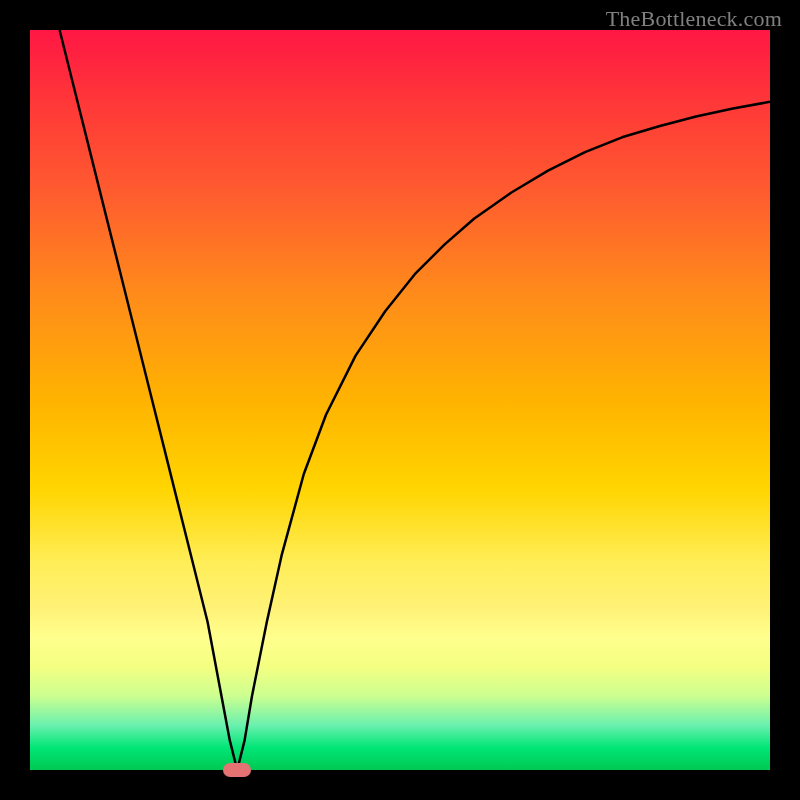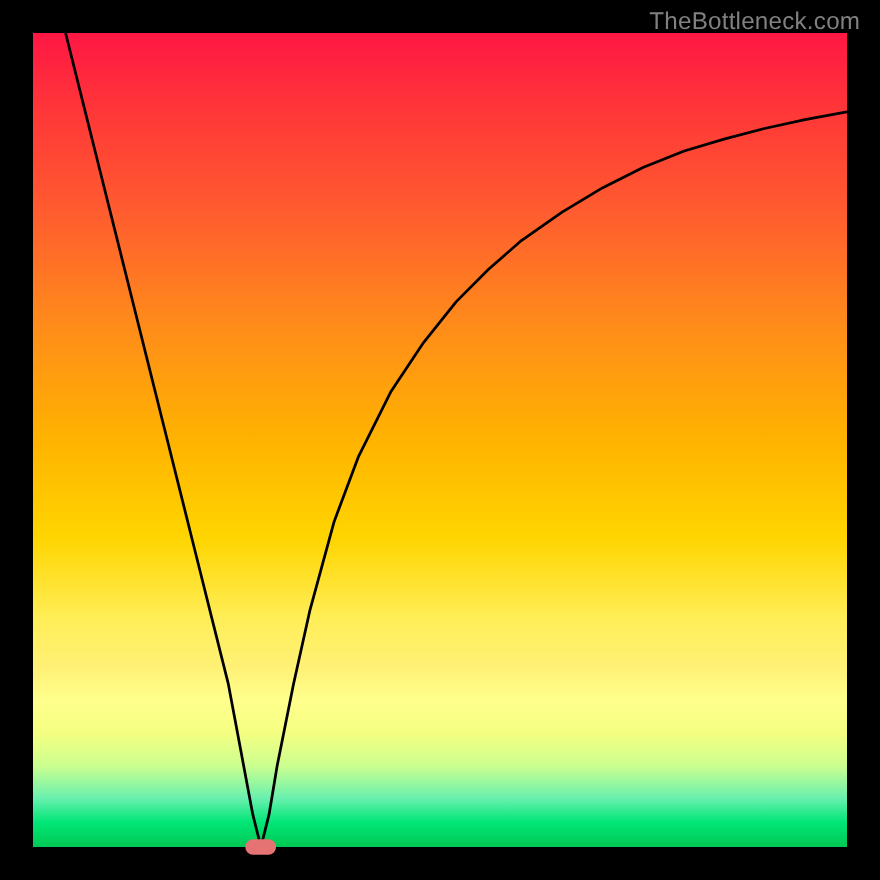--- a/index.html
+++ b/index.html
@@ -12,20 +12,21 @@
     overflow: hidden;
   }
   .watermark {
     position: absolute;
     top: 6px;
     right: 18px;
     color: #808080;
     font-size: 22px;
     letter-spacing: 0.2px;
     z-index: 10;
+    font-family: Liberation Serif, serif;
   }
   .plot-area {
     position: absolute;
     left: 30px;
     top: 30px;
     width: 740px;
     height: 740px;
     background: linear-gradient(to bottom,
       #ff1744 0%,
       #ff3838 10%,

